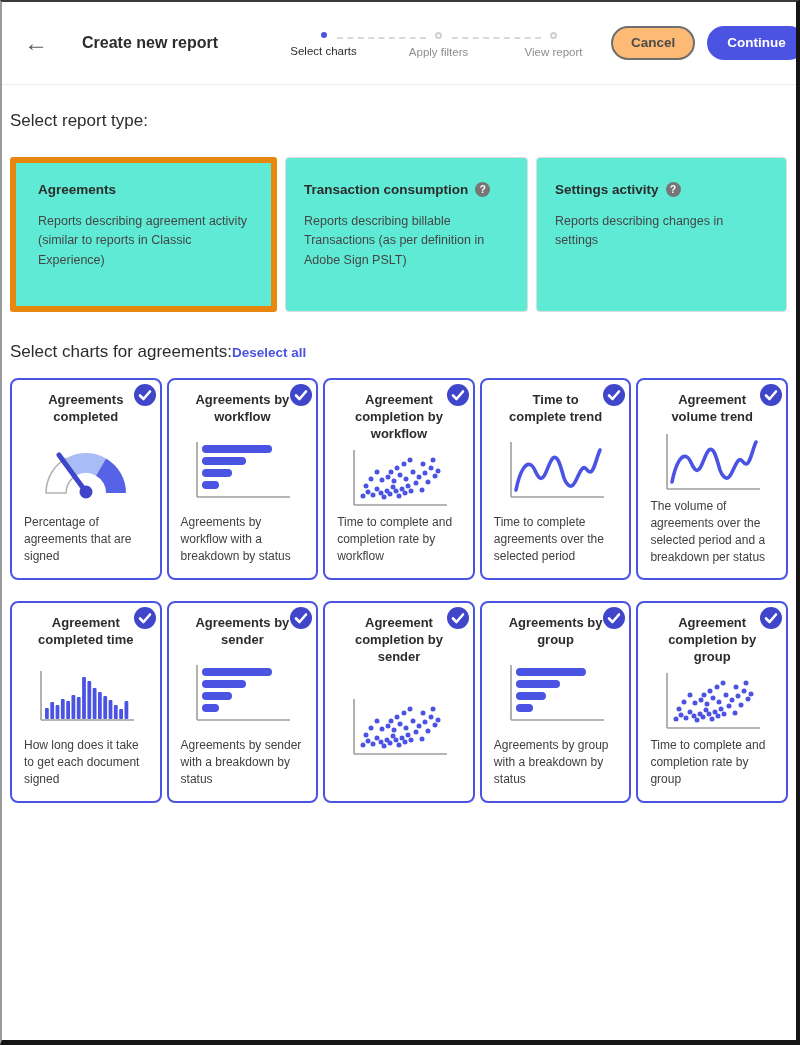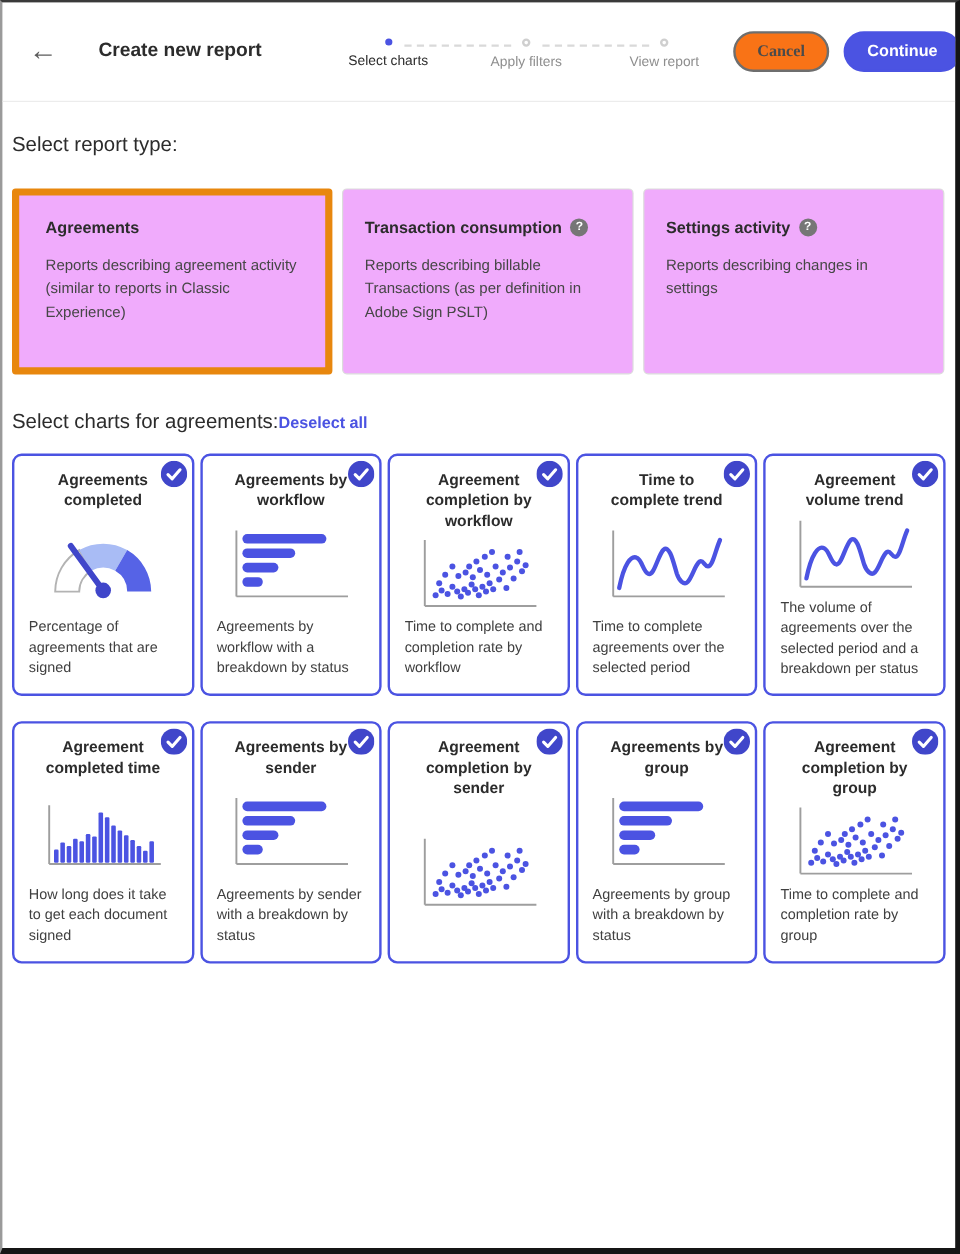--- a/index.html
+++ b/index.html
@@ -48,28 +48,28 @@
   .dot{
     width:7px;height:7px;border-radius:50%;background:#fff;
     border:2px solid #cfcfcf;margin-bottom:7px;position:relative;z-index:1;
   }
   .step.active .dot{border:3px solid var(--accent);width:6px;height:6px;}
   .step-label{font-size:11.5px;color:var(--muted);white-space:nowrap;}
   .step.active .step-label{color:#2c2c2c;}
   .hdr-actions{margin-left:auto;display:flex;gap:12px;align-items:center;}
   .btn{font-family:"Liberation Sans",sans-serif;font-size:13.5px;font-weight:700;
     border-radius:17px;padding:7px 18px;cursor:pointer;line-height:1.2;}
-  .btn-secondary{background:#f97316;color:#4b4b4b;border:2px solid #6e6e6e;font-family:Liberation Serif, serif;}
+  .btn-secondary{background:#fdba74;color:#4b4b4b;border:2px solid #6e6e6e;}
   .btn-primary{background:var(--accent);color:#fff;border:2px solid var(--accent);}
   
   main{padding:0 8px;}
   .section-heading{font-size:17px;font-weight:400;color:var(--heading);margin:26px 0 0 0;}
   
   .rt-grid{display:grid;grid-template-columns:267px 243px 251px;gap:8px;margin-top:26px;}
-  .rt-card{height:155px;border:1px solid var(--card-border);border-radius:4px;background:#f0abfc;padding:24px 18px;}
+  .rt-card{height:155px;border:1px solid var(--card-border);border-radius:4px;background:#5eead4;padding:24px 18px;}
   .rt-card.rt-selected{border:6px solid var(--orange);border-radius:3px;padding:19px 13px 19px 22px;}
   .rt-title-row{display:flex;align-items:center;gap:7px;}
   .rt-title{font-size:13.5px;font-weight:700;color:var(--heading);}
   .help{
     width:15px;height:15px;border-radius:50%;background:#767676;color:#fff;
     font-size:10px;font-weight:700;display:inline-flex;align-items:center;justify-content:center;
     cursor:pointer;flex:none;
   }
   .rt-desc{font-size:12.5px;color:var(--body-text);margin:15px 0 0;line-height:1.55;max-width:222px;}
   

